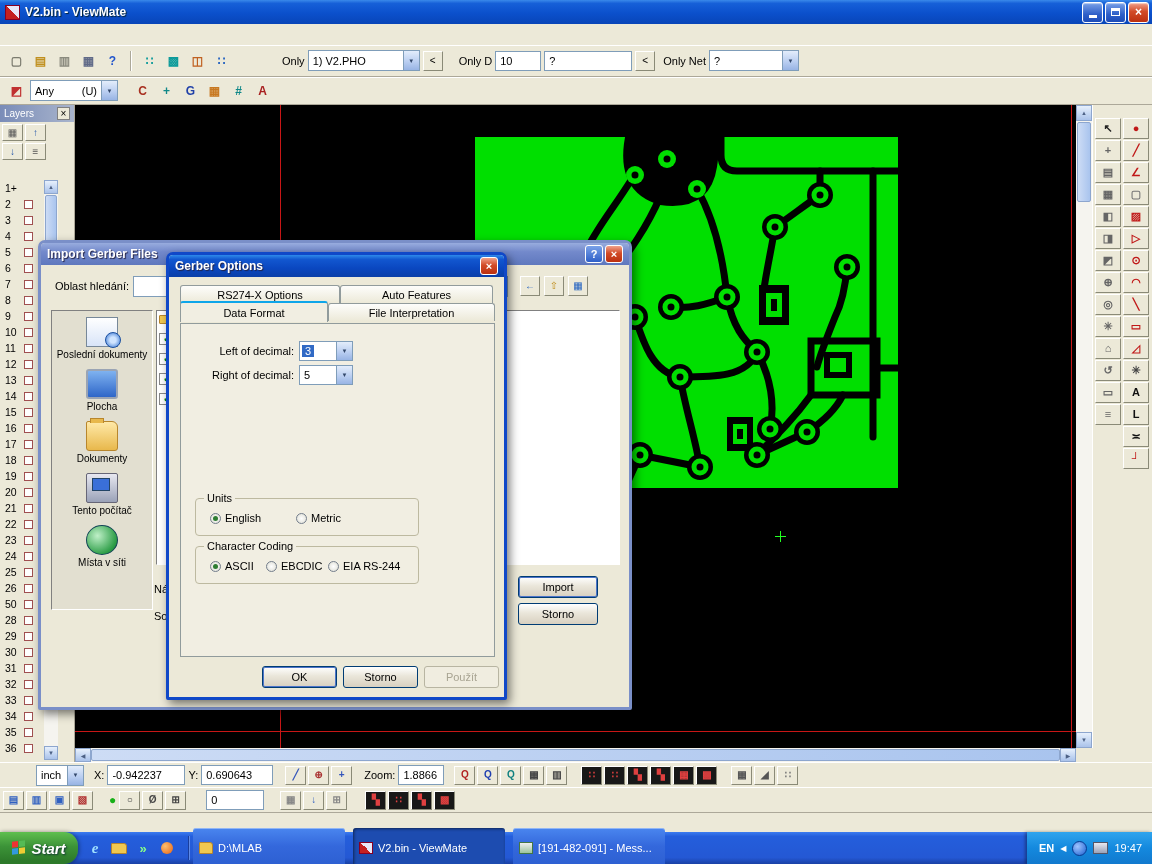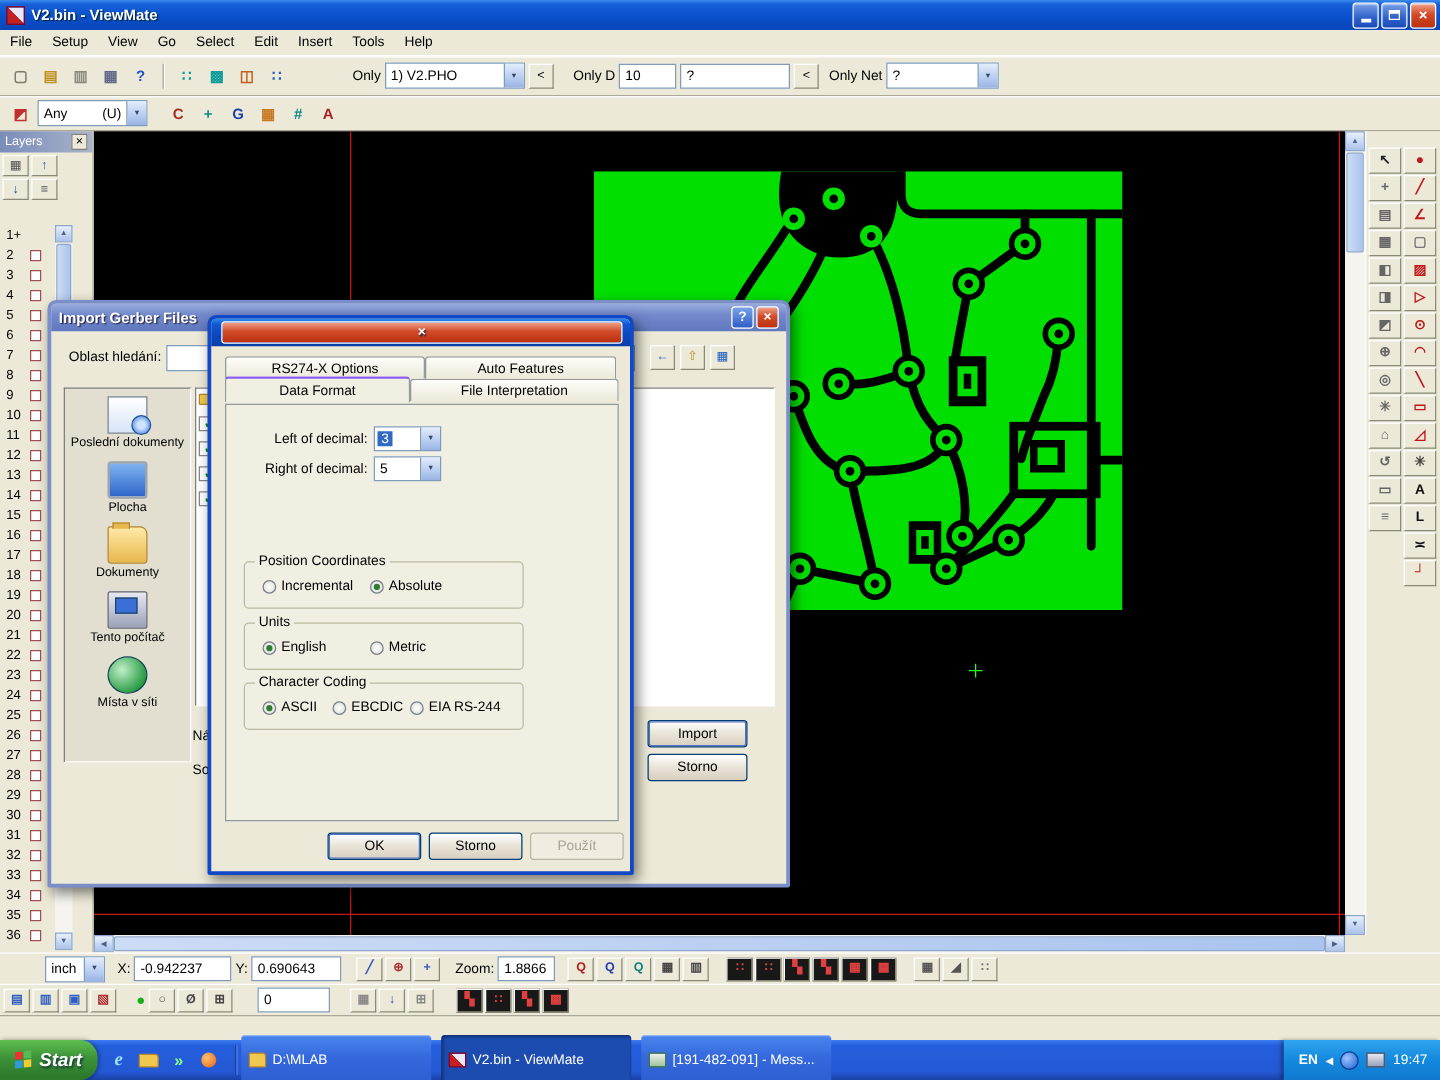--- a/index.html
+++ b/index.html
@@ -123,21 +123,21 @@
     font-size:11px; display:flex; align-items:center; justify-content:center; }
   .xpbtn.default { box-shadow:inset 0 0 0 1px #4D74C8; }
   .xpbtn.disabled { color:#A8A492; border-color:#B8B5A2; background:#F0EDE0; }
   .imp-btn { position:absolute; left:477px; width:80px; height:22px; }
 
   .gerber-dlg { left:166px; top:252px; width:341px; height:448px; border:3px solid #1048C8; z-index:6; }
   .gerber-dlg .dlg-title { background:linear-gradient(180deg,#2E8AEA 0%,#1257D0 20%,#0A47C0 60%,#0A3FA8 100%); }
   .tab-row { position:absolute; left:11px; display:flex; }
   .tab { height:18px; border:1px solid #919B9C; border-bottom:none; border-radius:3px 3px 0 0;
     background:linear-gradient(#FDFDFB,#ECE9D8); display:flex; align-items:center; justify-content:center; font-size:11px; }
-  .tab.active { height:21px; margin-top:-2px; background:#F1EEE2; border-top:2px solid #8b5cf6; z-index:3; position:relative; }
+  .tab.active { height:21px; margin-top:-2px; background:#F1EEE2; border-top:2px solid #0ea5e9; z-index:3; position:relative; }
   .tab-page { position:absolute; left:11px; top:68px; width:315px; height:334px; background:#F1EEE2; border:1px solid #919B9C; z-index:2; }
   .form-row { position:absolute; left:0; width:100%; height:21px; display:flex; align-items:center; }
   .form-row .lbl { width:118px; text-align:right; padding-right:5px; }
   .combo.small { width:54px; height:20px; }
   .sel { background:#316AC5; color:#fff; padding:0 3px; margin:1px 2px; flex:none; }
   .group { position:absolute; left:14px; width:224px; height:38px; border:1px solid #BDB9A0; border-radius:4px; }
   .group-title { position:absolute; top:-7px; left:8px; background:#F1EEE2; padding:0 3px; font-size:11px; }
   .radio-row { position:absolute; top:13px; display:flex; align-items:center; gap:4px; }
   .radio { width:11px; height:11px; border:1px solid #747E8C; border-radius:50%;
     background:radial-gradient(#FFFFFF,#DCDCD2); position:relative; }
@@ -198,32 +198,20 @@
         <span class="min-glyph"></span>
       </span>
     <span class="wbtn">
         <span class="restore-glyph"></span>
       </span>
     <span class="wbtn close">
         <span>×</span>
       </span>
   </div>
 
-  <div class="menubar">
-
-  <span class="menu-item">File</span>
-      <span class="menu-item">Setup</span>
-      <span class="menu-item">View</span>
-      <span class="menu-item">Go</span>
-      <span class="menu-item">Select</span>
-      <span class="menu-item">Edit</span>
-      <span class="menu-item">Insert</span>
-      <span class="menu-item">Tools</span>
-      <span class="menu-item">Help</span>
-    </div>
 
   <div class="tb tb1">
     <span style="display:flex;gap:3px">
 
     <span class="ibtn glyph" style="color: rgb(123, 123, 111);">▢</span>
         <span class="ibtn glyph" style="color: rgb(192, 144, 32);">▤</span>
         <span class="ibtn glyph" style="color: rgb(138, 138, 126);">▥</span>
         <span class="ibtn glyph" style="color: rgb(96, 106, 136);">▦</span>
         <span class="ibtn glyph" style="color: rgb(34, 85, 204);">?</span>
       </span>
@@ -554,21 +542,21 @@
           <span class="layer-num">25</span>
           <span class="layer-box"></span>
         </div>
 
         <div class="layer-row">
           <span class="layer-num">26</span>
           <span class="layer-box"></span>
         </div>
 
         <div class="layer-row">
-          <span class="layer-num">27</span>
+          <span class="layer-num">50</span>
           <span class="layer-box"></span>
         </div>
 
         <div class="layer-row">
           <span class="layer-num">28</span>
           <span class="layer-box"></span>
         </div>
 
         <div class="layer-row">
           <span class="layer-num">29</span>
@@ -742,20 +730,21 @@
         </span>
     </div>
     <span class="frag-lbl" style="top:340px">Ná</span>
     <span class="frag-lbl" style="top:367px">So</span>
     <div class="xpbtn imp-btn default" style="top:333px">Import</div>
     <div class="xpbtn imp-btn" style="top:360px">Storno</div>
   </div>
 
   <div class="dialog gerber-dlg">
     <div class="dlg-title">
+      <span>Gerber Options</span>
       <span class="dbtn close">×</span>
     </div>
     <div class="tab-row" style="top:30px">
       <span class="tab" style="width:160px">RS274-X Options</span>
       <span class="tab" style="width:153px">Auto Features</span>
     </div>
     <div class="tab-row" style="top:48px">
       <span class="tab active" style="width:148px">Data Format</span>
       <span class="tab" style="width:167px">File Interpretation</span>
     </div>
@@ -770,31 +759,20 @@
       </div>
       <div class="form-row" style="top:40px">
         <span class="lbl">Right of decimal:</span>
         <span class="combo small">
           <span class="combo-val">5</span>
           <span class="combo-btn">▼</span>
         </span>
       </div>
 
 
-      <div class="group" style="top:125px">
-        <span class="group-title">Position Coordinates</span>
-        <label class="radio-row" style="left:14px">
-          <span class="radio"></span>
-          <span>Incremental</span>
-        </label>
-        <label class="radio-row" style="left:100px">
-          <span class="radio on"></span>
-          <span>Absolute</span>
-        </label>
-      </div>
 
       <div class="group" style="top:174px">
         <span class="group-title">Units</span>
         <label class="radio-row" style="left:14px">
           <span class="radio on"></span>
           <span>English</span>
         </label>
         <label class="radio-row" style="left:100px">
           <span class="radio"></span>
           <span>Metric</span>

